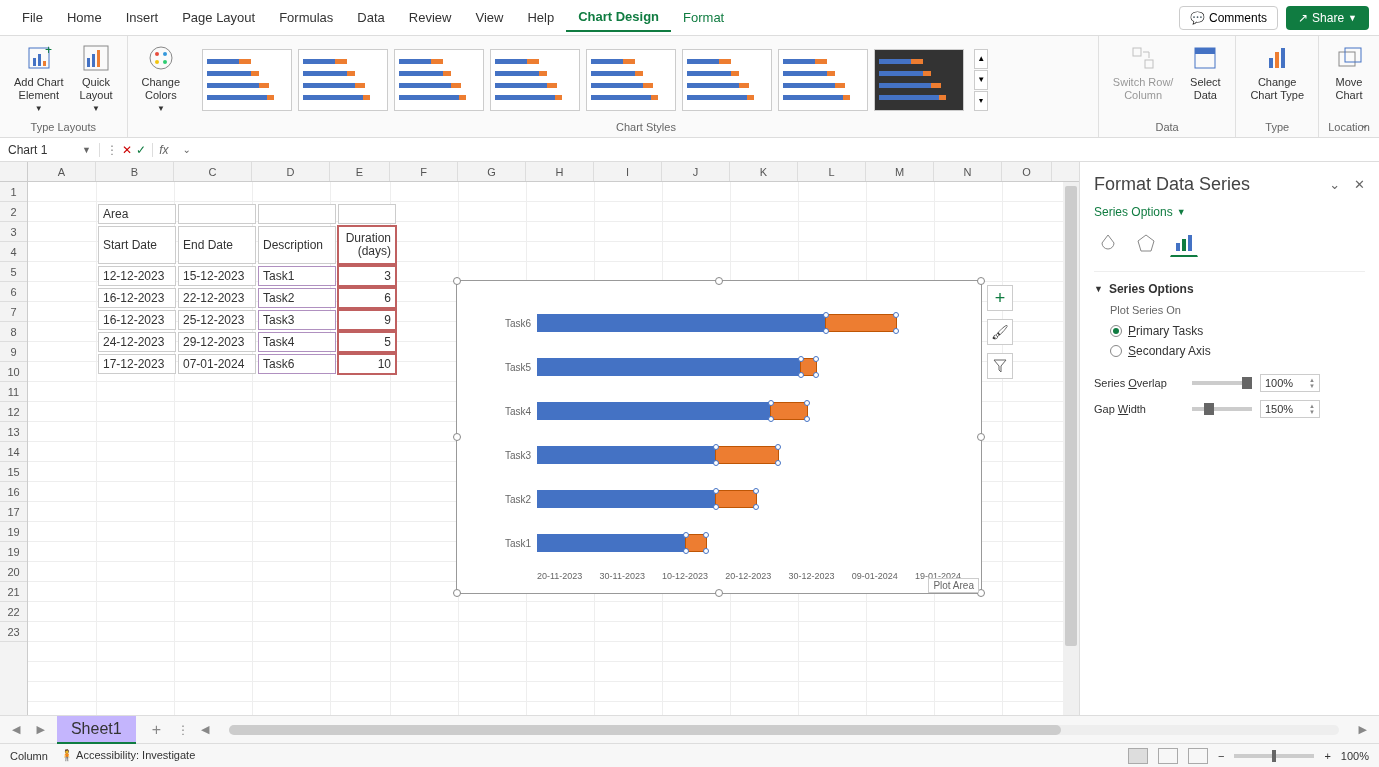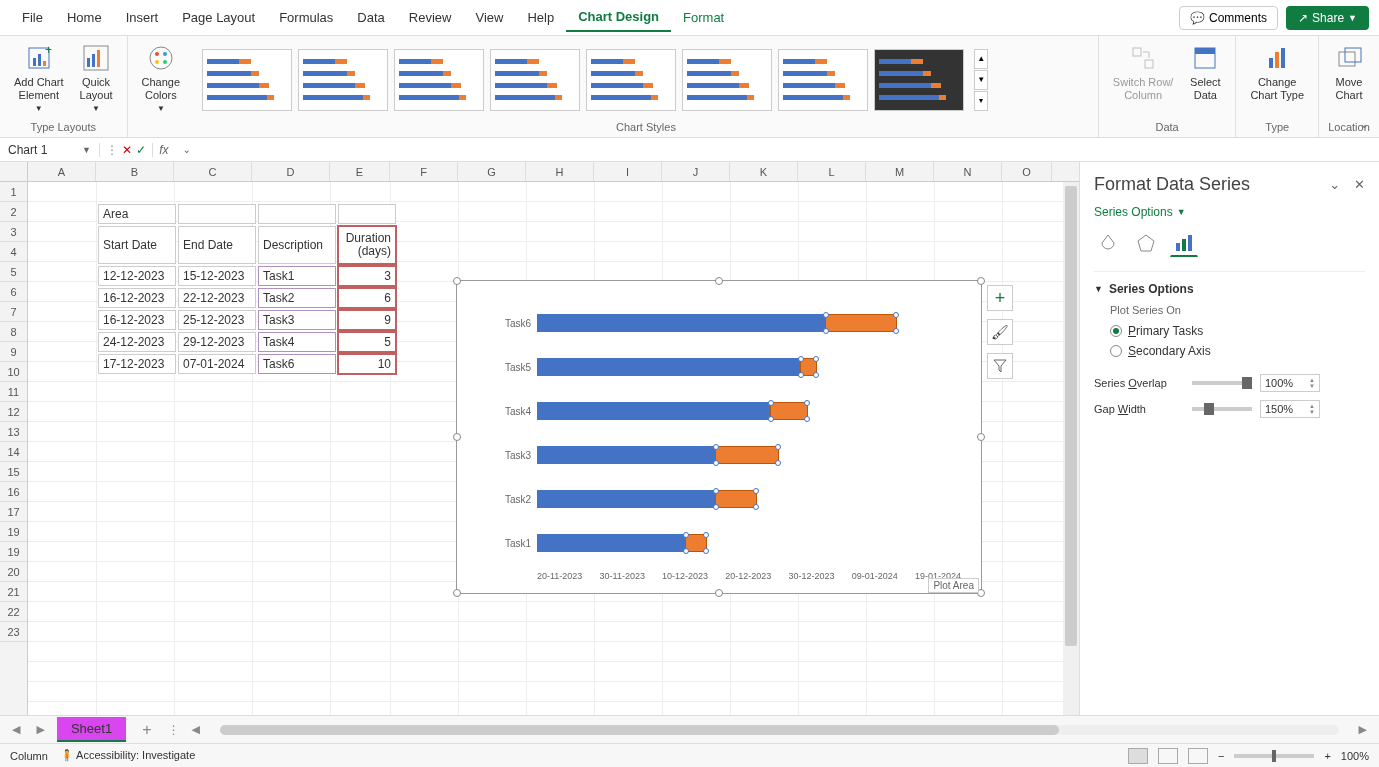--- a/index.html
+++ b/index.html
@@ -102,21 +102,21 @@
 .slider-row { display: flex; align-items: center; gap: 8px; margin-left: 0; margin-bottom: 8px; font-size: 11px; }
 .slider-row label { width: 90px; }
 .slider { width: 60px; height: 4px; background: #ccc; position: relative; }
 .slider .knob { position: absolute; top: -4px; width: 10px; height: 12px; background: #666; }
 .slider-val { width: 60px; border: 1px solid #ccc; padding: 2px 4px; font-size: 11px; display: flex; justify-content: space-between; align-items: center; }
 .spin { display: flex; flex-direction: column; font-size: 6px; line-height: 6px; color: #888; }
 
 
 .sheet-tabs { height: 28px; border-top: 1px solid #ddd; display: flex; align-items: center; padding: 0 8px; gap: 8px; background: #f7f7f7; }
 .sheet-nav { color: #888; font-size: 11px; padding: 0 4px; }
-.sheet-tab { padding: 4px 14px; background: #d946ef; border-bottom: 2px solid #107c41; font-size: 13px; }
+.sheet-tab { padding: 4px 14px; background: #c4b5fd; border-bottom: 2px solid #107c41; font-size: 16px; }
 .sheet-add { color: #888; font-size: 16px; padding: 0 8px; }
 .sheet-scroll-track { flex: 1; height: 10px; background: #eee; border-radius: 5px; position: relative; margin: 0 8px; }
 .sheet-scroll-thumb { position: absolute; left: 0; width: 75%; top: 0; bottom: 0; background: #ccc; border-radius: 5px; }
 
 
 .statusbar { height: 24px; border-top: 1px solid #ddd; display: flex; align-items: center; padding: 0 10px; font-size: 11px; background: #f7f7f7; gap: 12px; }
 .statusbar .right { margin-left: auto; display: flex; align-items: center; gap: 10px; }
 .view-btn { width: 20px; height: 16px; border: 1px solid #aaa; }
 .zoom-slider { width: 80px; height: 4px; background: #ccc; position: relative; }
 .zoom-slider .knob { position: absolute; top: -4px; left: 38px; width: 4px; height: 12px; background: #666; }

